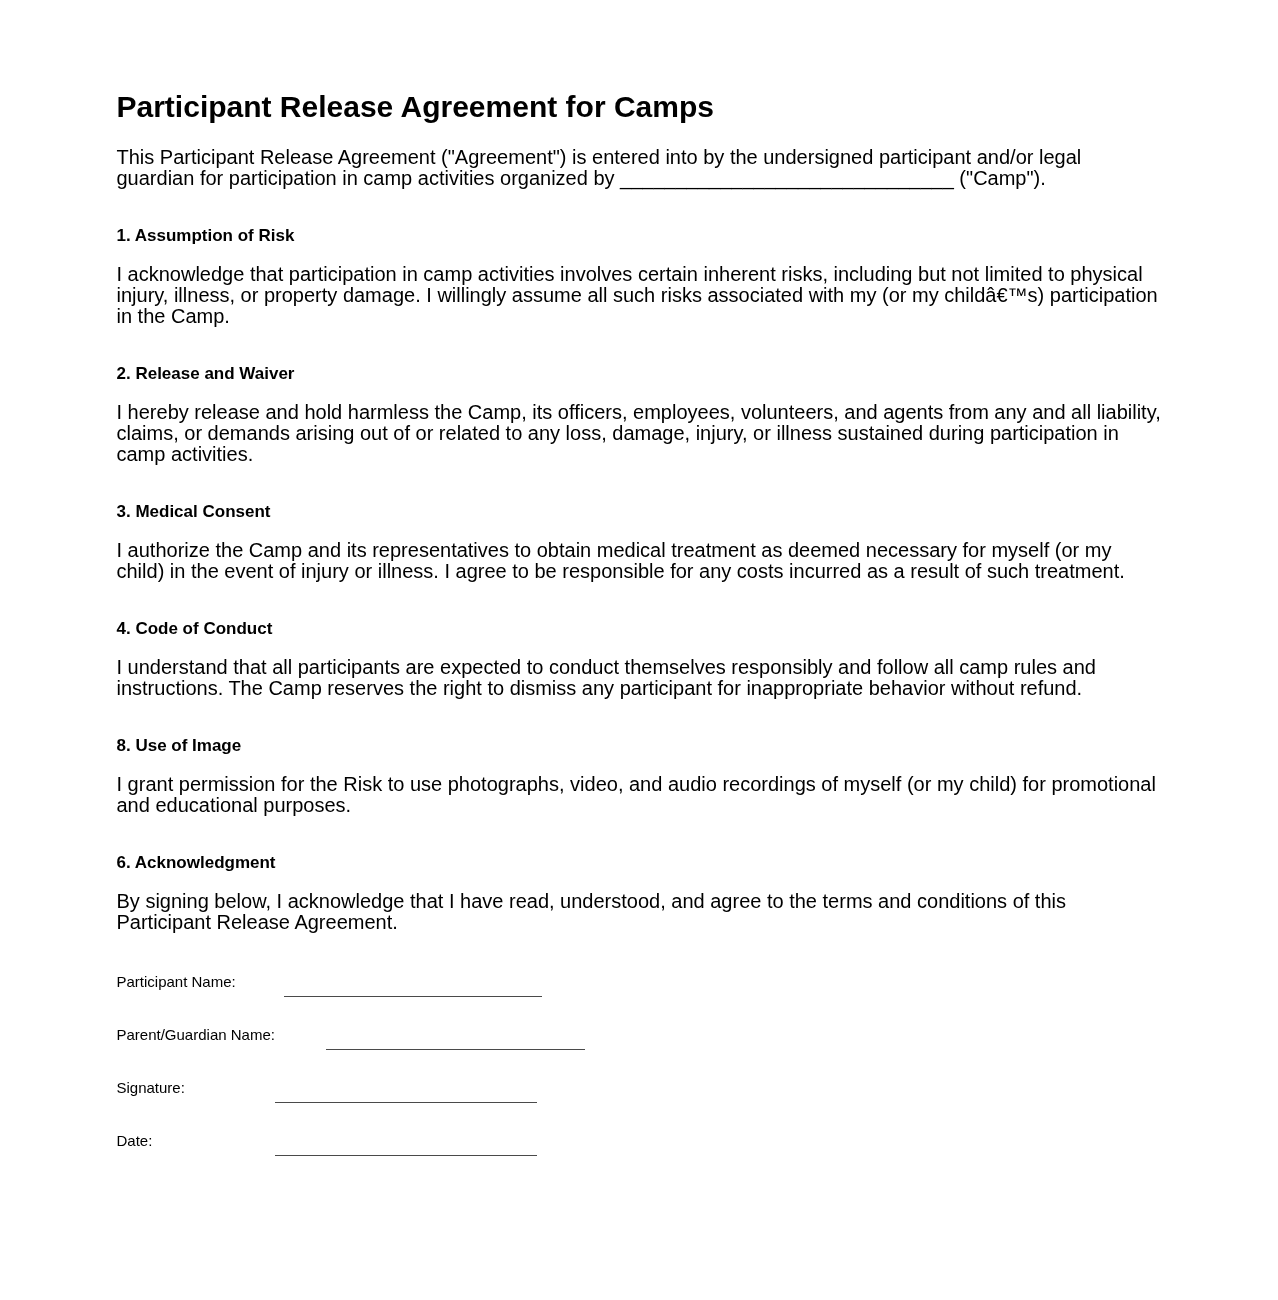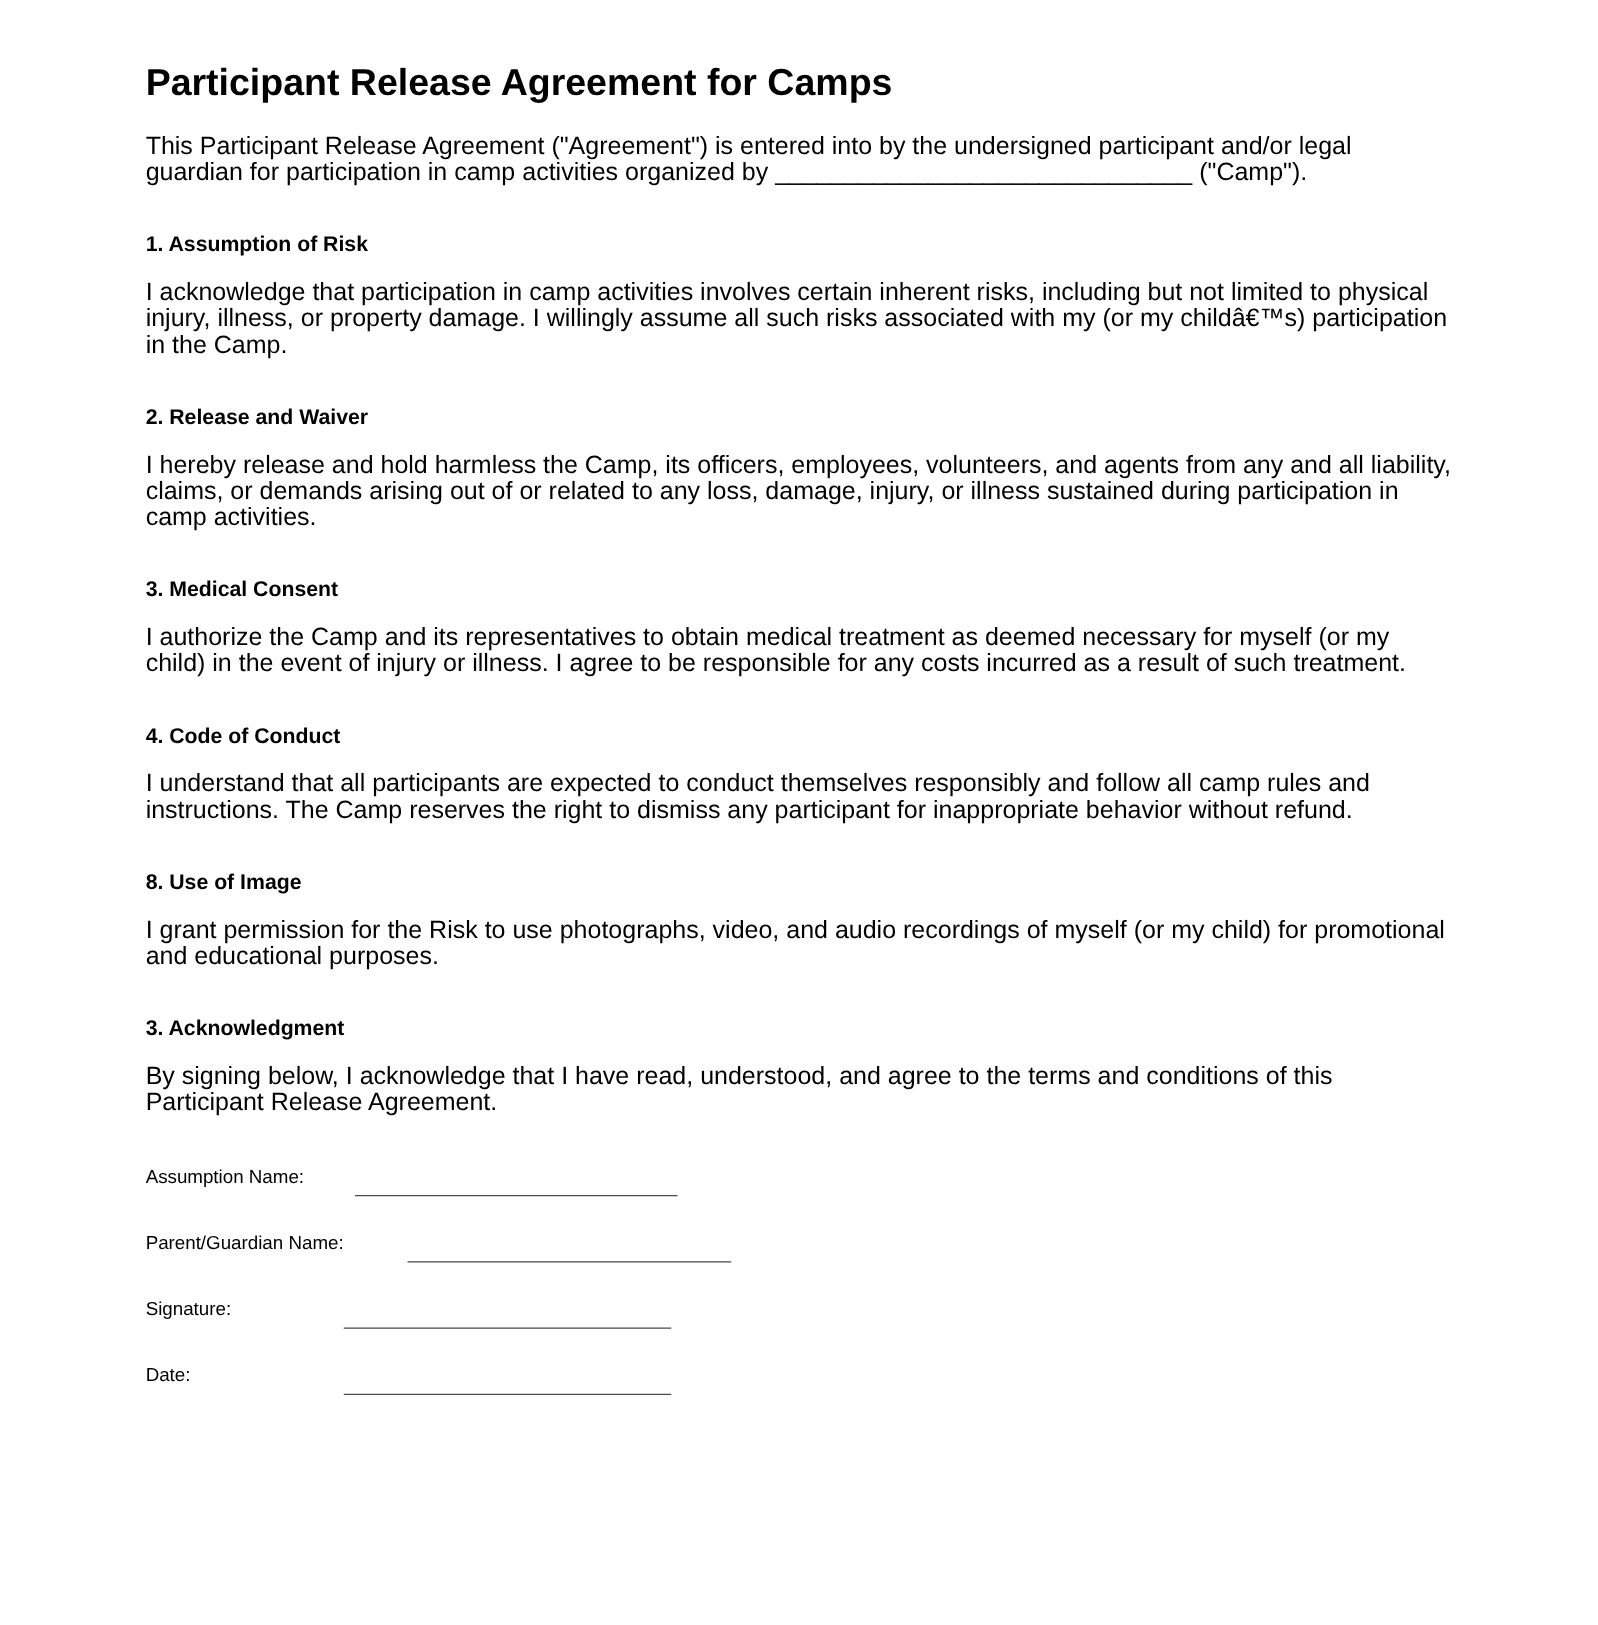--- a/index.html
+++ b/index.html
@@ -10,21 +10,21 @@
   }
   body {
     width: 1278px;
     height: 1300px;
     font-family: "Liberation Sans", "DejaVu Sans", sans-serif;
     color: #000000;
   }
   .page {
     width: 1045px;
     margin: 0 auto;
-    padding-top: 48px;
+    padding-top: 88px;
   }
   h1.doc-title {
     font-size: 30px;
     line-height: 38px;
     font-weight: bold;
     margin: 0 0 21px 0;
   }
   p.doc-paragraph {
     font-size: 20px;
     line-height: 21px;
@@ -94,28 +94,28 @@
     <h2 class="section-heading">4. Code of Conduct</h2>
     <p class="doc-paragraph">I understand that all participants are expected to conduct themselves responsibly and follow all camp rules and instructions. The Camp reserves the right to dismiss any participant for inappropriate behavior without refund.</p>
   </div>
 
   <div class="doc-section">
     <h2 class="section-heading">8. Use of Image</h2>
     <p class="doc-paragraph">I grant permission for the Risk to use photographs, video, and audio recordings of myself (or my child) for promotional and educational purposes.</p>
   </div>
 
   <div class="doc-section">
-    <h2 class="section-heading">3. Acknowledgment</h2>
+    <h2 class="section-heading">6. Acknowledgment</h2>
     <p class="doc-paragraph">By signing below, I acknowledge that I have read, understood, and agree to the terms and conditions of this Participant Release Agreement.</p>
   </div>
 
   <div class="signature-block">
 
     <div class="sig-row">
-      <span class="sig-label">Assumption Name:</span>
+      <span class="sig-label">Participant Name:</span>
       <span class="sig-line"></span>
     </div>
 
     <div class="sig-row">
       <span class="sig-label">Parent/Guardian Name:</span>
       <span class="sig-line"></span>
     </div>
 
     <div class="sig-row">
       <span class="sig-label">Signature:</span>

